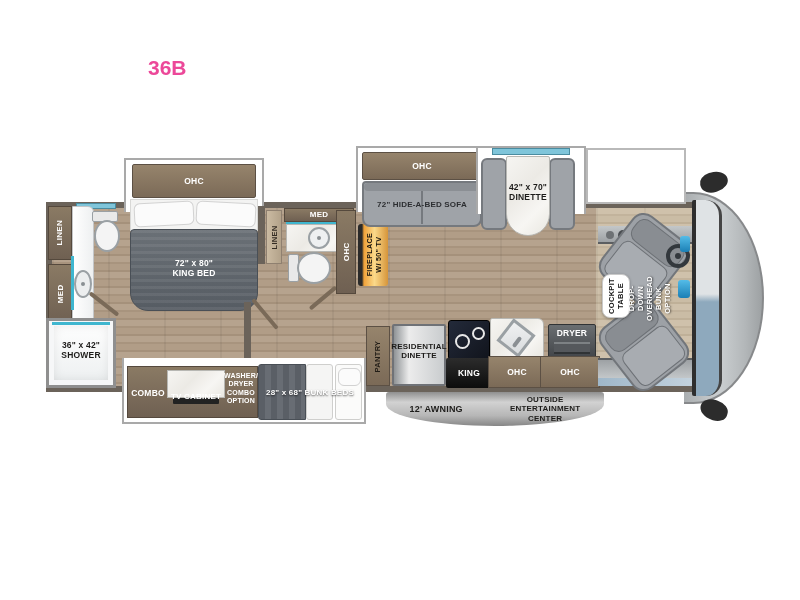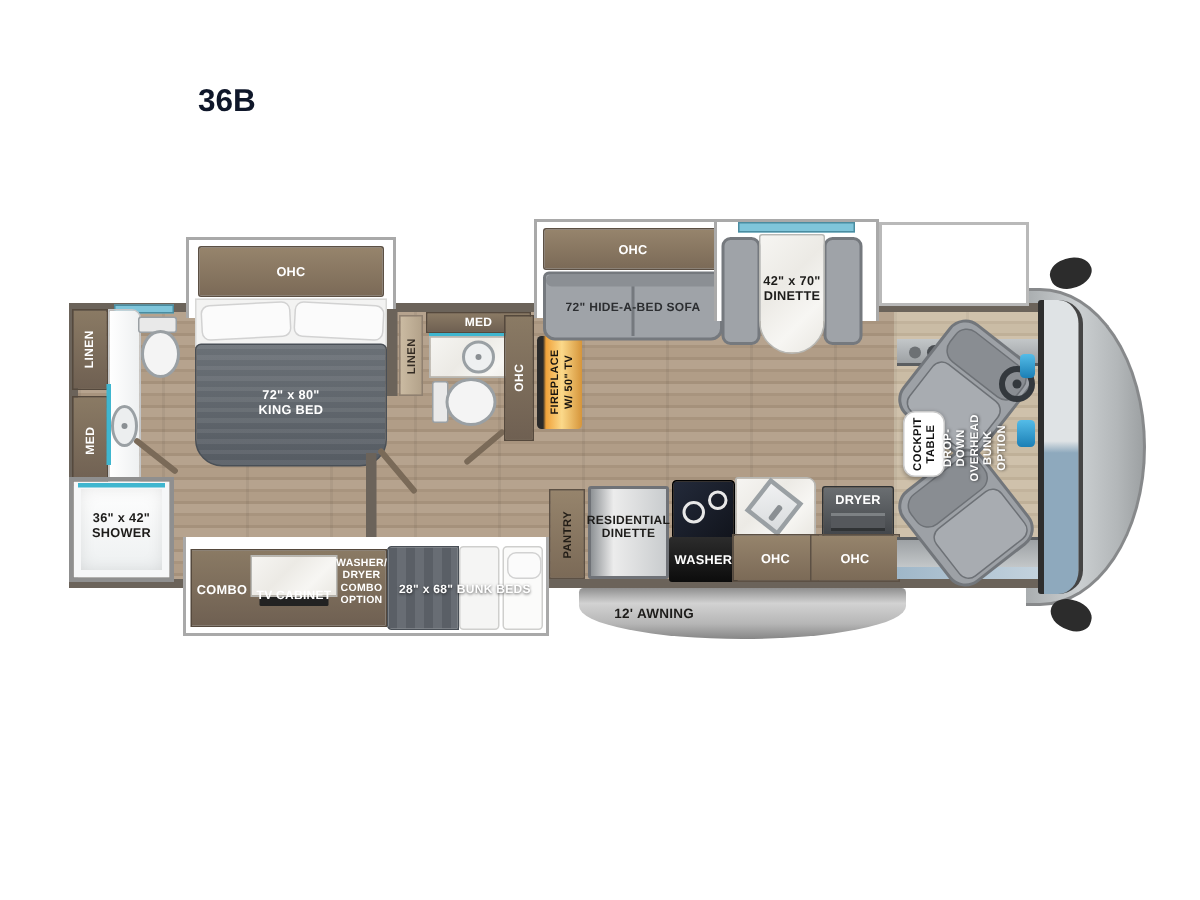--- a/index.html
+++ b/index.html
@@ -39,21 +39,21 @@
   .teal{background:#3fb6cf;}
   .door{position:absolute;background:#7a6a58;height:4px;border-radius:2px;}
   .toilet-bowl{position:absolute;background:#f4f4f4;border:2px solid #9aa0a4;border-radius:50%;}
   .toilet-tank{position:absolute;background:#e9e9e9;border:1px solid #9aa0a4;border-radius:2px;}
 </style>
 </head>
 <body>
 
 <div id="stage">
 
-  <div class="abs" style="left:132px;top:56px;font-size:21px;font-weight:600;color:#0f172a;">36B</div>
+  <div class="abs" style="left:148px;top:56px;font-size:21px;font-weight:600;color:#ec4899;">36B</div>
 
   <div class="abs" style="left:684px;top:192px;width:80px;height:212px;border:2px solid #87898b;
               border-left:none;border-radius:0 72px 72px 0 / 0 108px 108px 0;
               background:linear-gradient(90deg,#a9adaf,#cbcfd1 45%,#b3b7b9 78%,#9da1a3);"></div>
 
   <div class="abs floor" style="left:46px;top:202px;width:650px;height:190px;
               border:6px solid #6b635a;border-right:none;"></div>
 
   <div class="abs floor-light" style="left:596px;top:208px;width:102px;height:178px;"></div>
 
@@ -170,21 +170,21 @@
   <div class="abs" style="left:392px;top:324px;width:54px;height:62px;border:2px solid #6f7277;border-radius:2px;
               background:linear-gradient(90deg,#8f9396,#ececec 30%,#c9ccce);"></div>
   <div class="lbl" style="left:390px;top:342px;width:58px;font-size:8px;">RESIDENTIAL
 DINETTE</div>
   <div class="abs" style="left:448px;top:320px;width:42px;height:40px;background:linear-gradient(135deg,#232a3a,#11141c);
               border:1px solid #000;border-radius:3px;"></div>
   <div class="abs" style="left:455px;top:334px;width:15px;height:15px;border:2.5px solid #e8e8e8;border-radius:50%;"></div>
   <div class="abs" style="left:472px;top:327px;width:13px;height:13px;border:2.5px solid #e8e8e8;border-radius:50%;"></div>
   <div class="abs" style="left:446px;top:358px;width:46px;height:30px;background:linear-gradient(180deg,#2c2c2c,#0c0c0c);
               border-radius:2px;"></div>
-  <div class="lbl w" style="left:446px;top:368px;width:46px;font-size:8.5px;">WASHER</div>
+  <div class="lbl w" style="left:446px;top:368px;width:46px;font-size:8.5px;">KING</div>
   <div class="abs marble" style="left:490px;top:318px;width:54px;height:40px;border-radius:2px 6px 2px 2px;"></div>
   <div class="abs" style="left:502px;top:324px;width:28px;height:28px;transform:rotate(38deg);
               border:3px solid #9aa0a4;background:linear-gradient(135deg,#f0f1f2,#d9dcde);"></div>
   <div class="abs" style="left:515px;top:336px;width:4px;height:12px;background:#8a8f93;border-radius:2px;
               transform:rotate(38deg);"></div>
   <div class="abs cabinet-lite" style="left:488px;top:356px;width:58px;height:32px;"></div>
   <div class="lbl w" style="left:488px;top:367px;width:58px;font-size:8.5px;">OHC</div>
 
   <div class="abs" style="left:548px;top:324px;width:48px;height:34px;background:linear-gradient(180deg,#6a6e71,#43464a);
               border:1px solid #303335;border-radius:2px;"></div>
@@ -237,15 +237,18 @@
               border-radius:2px 55% 55% 2px / 2px 8% 8% 2px;"></div>
   <div class="abs" style="left:700px;top:172px;width:28px;height:20px;background:#2c2c2c;
               border-radius:45% 55% 50% 50%;transform:rotate(-18deg);"></div>
   <div class="abs" style="left:700px;top:400px;width:28px;height:20px;background:#2c2c2c;
               border-radius:50% 50% 45% 55%;transform:rotate(18deg);"></div>
 
   <div class="abs" style="left:386px;top:392px;width:218px;height:34px;display:flex;align-items:center;
               background:linear-gradient(180deg,#8f8f8f,#d2d2d2 30%,#b6b6b6 70%,#868686);
               border-radius:3px 3px 50% 50% / 3px 3px 22px 22px;">
     <span class="lbl" style="position:static;flex:0 0 46%;font-size:9px;text-align:center;">12' AWNING</span>
+    <span class="lbl" style="position:static;flex:1;font-size:8px;">OUTSIDE
+ENTERTAINMENT
+CENTER</span>
   </div>
 
 </div>
 
 </body></html>

